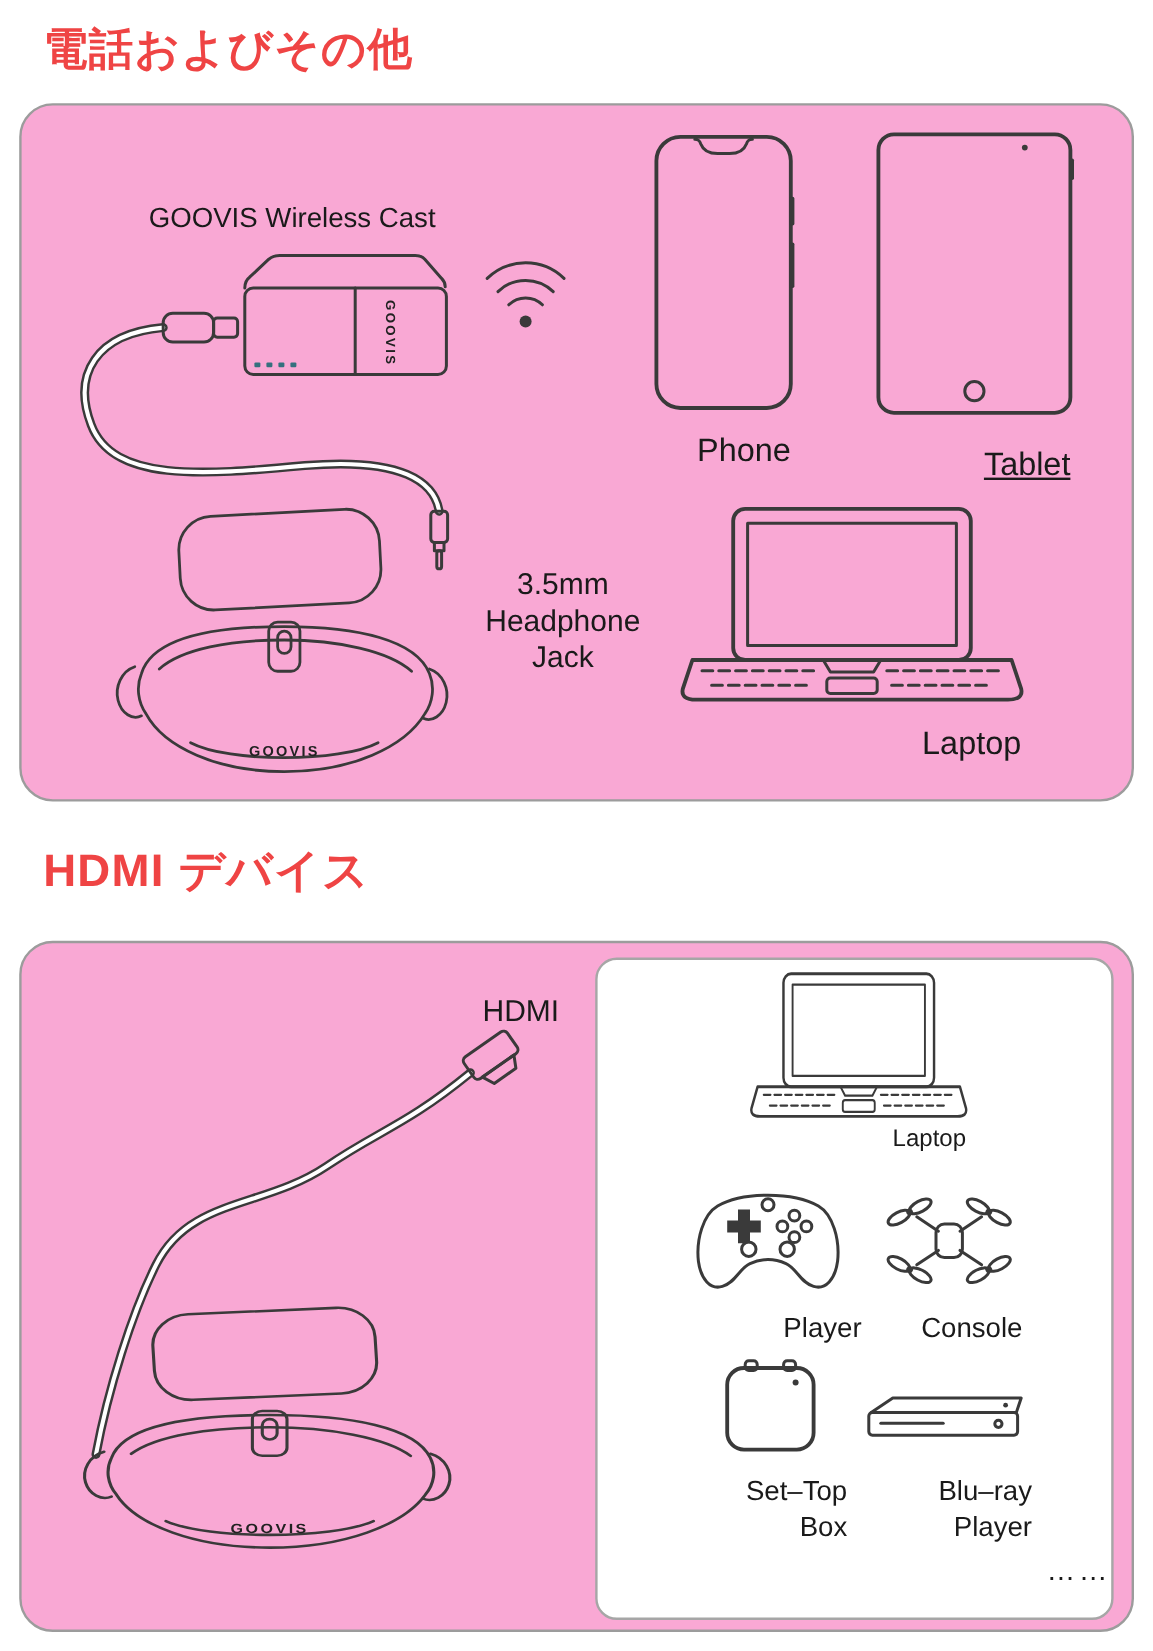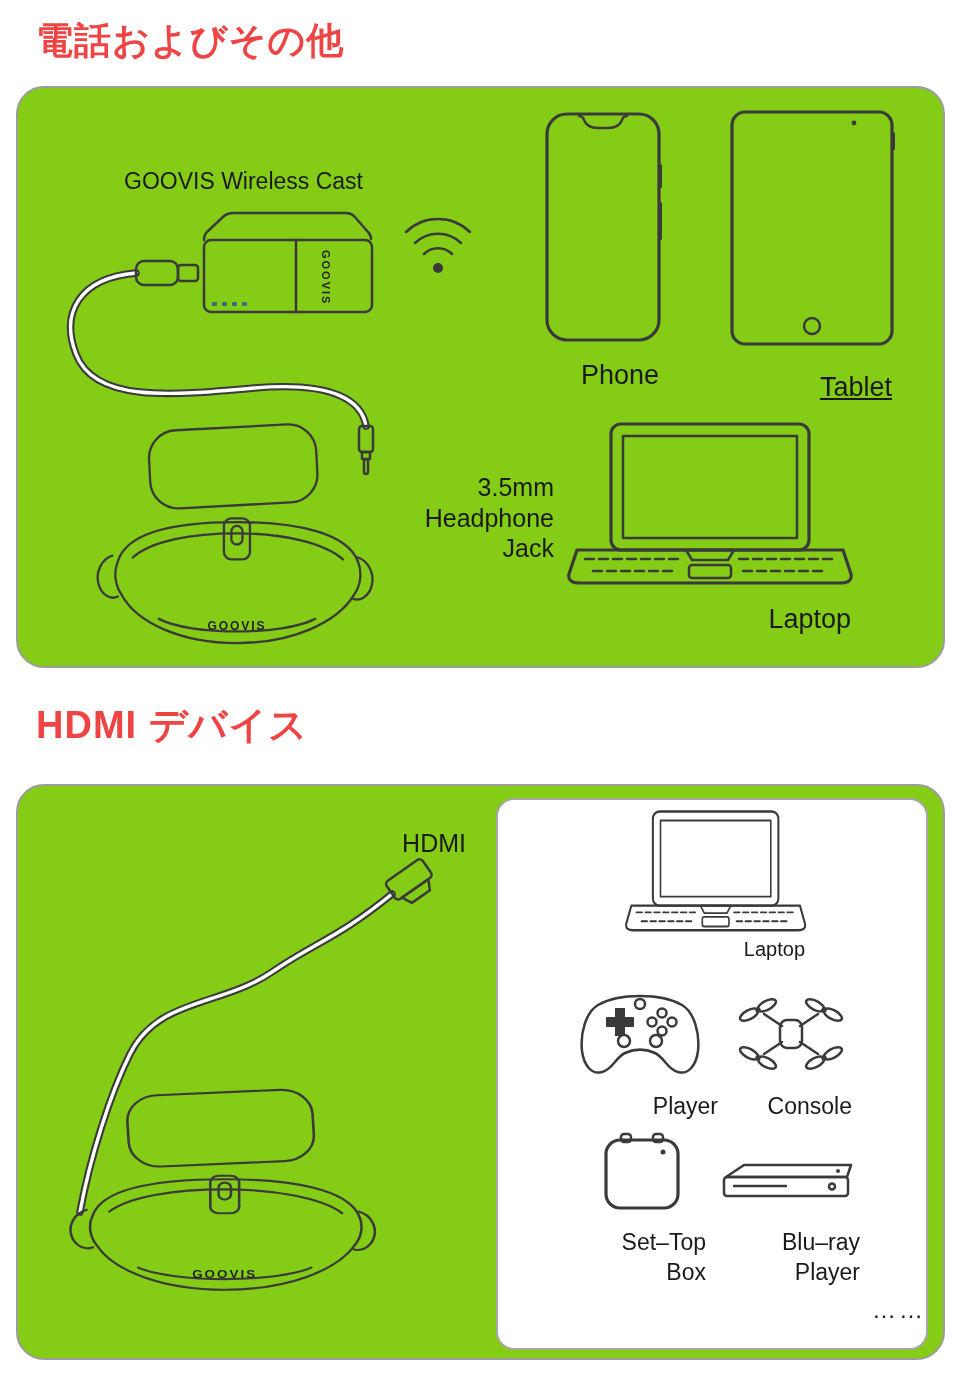--- a/index.html
+++ b/index.html
@@ -1,21 +1,21 @@
 <!DOCTYPE html>
 <html><head>
 <meta charset="utf-8">
 <style>
   html,body{margin:0;padding:0;}
   body{
     width:961px;height:1376px;position:relative;background:#ffffff;
     font-family:"Liberation Sans", sans-serif;color:#1a1a1a;overflow:hidden;
   }
   .title{position:absolute;font-weight:700;color:#ef4444;letter-spacing:1px;}
-  .panel{position:absolute;border:2px solid #9c9c9c;border-radius:28px;background:#84cc16;}
+  .panel{position:absolute;border:2px solid #9c9c9c;border-radius:28px;background:#f9a8d4;}
   .innerbox{position:absolute;border:2px solid #a6a6a6;border-radius:18px;background:#fff;}
   .cap{position:absolute;text-align:right;color:#1a1a1a;}
   .lbl-lg{font-size:27px;}
   .lbl-md{font-size:25px;line-height:1.22;}
   .lbl-sm{font-size:20px;}
   .lbl-dev{font-size:23px;line-height:1.3;}
   svg{position:absolute;overflow:visible;display:block;}
   .ln{stroke:#3a3a3a;fill:none;stroke-width:2.5;stroke-linecap:round;stroke-linejoin:round;}
   .ln3{stroke-width:3.2;}
   .fil{fill:#3a3a3a;stroke:none;}
@@ -101,21 +101,21 @@
       <path class="ln ln3" d="M10,128 L276,128 L284,152 Q286,161 273,161 L13,161 Q0,161 2,152 Z"></path>
       <path class="ln" stroke-width="2" d="M119,128 h48 l-6,10 h-36 z"></path>
       <rect class="ln" x="122" y="143" width="42" height="13" rx="3" stroke-width="2"></rect>
       <line class="ln" x1="18" y1="137" x2="114" y2="137" stroke-width="2" stroke-dasharray="9 5"></line>
       <line class="ln" x1="172" y1="137" x2="268" y2="137" stroke-width="2" stroke-dasharray="9 5"></line>
       <line class="ln" x1="26" y1="149" x2="110" y2="149" stroke-width="2" stroke-dasharray="9 5"></line>
       <line class="ln" x1="176" y1="149" x2="260" y2="149" stroke-width="2" stroke-dasharray="9 5"></line>
     </g>
   </svg>
 
-  <div class="cap" style="left:366px;top:384px;width:170px;text-align:right;">
+  <div class="cap" style="left:366px;top:384px;width:170px;text-align:center;">
     <div class="lbl-md">3.5mm</div>
     <div class="lbl-md">Headphone</div>
     <div class="lbl-md">Jack</div>
   </div>
   <div class="cap lbl-lg" style="left:529px;top:272px;width:112px;">Phone</div>
   <div class="cap lbl-lg" style="left:714px;top:284px;width:160px;text-decoration:underline;">Tablet</div>
   <div class="cap lbl-lg" style="left:549px;top:516px;width:284px;">Laptop</div>
 </div>
 
 <div class="title" style="left:36px;top:700px;font-size:38px;">HDMI デバイス</div>

